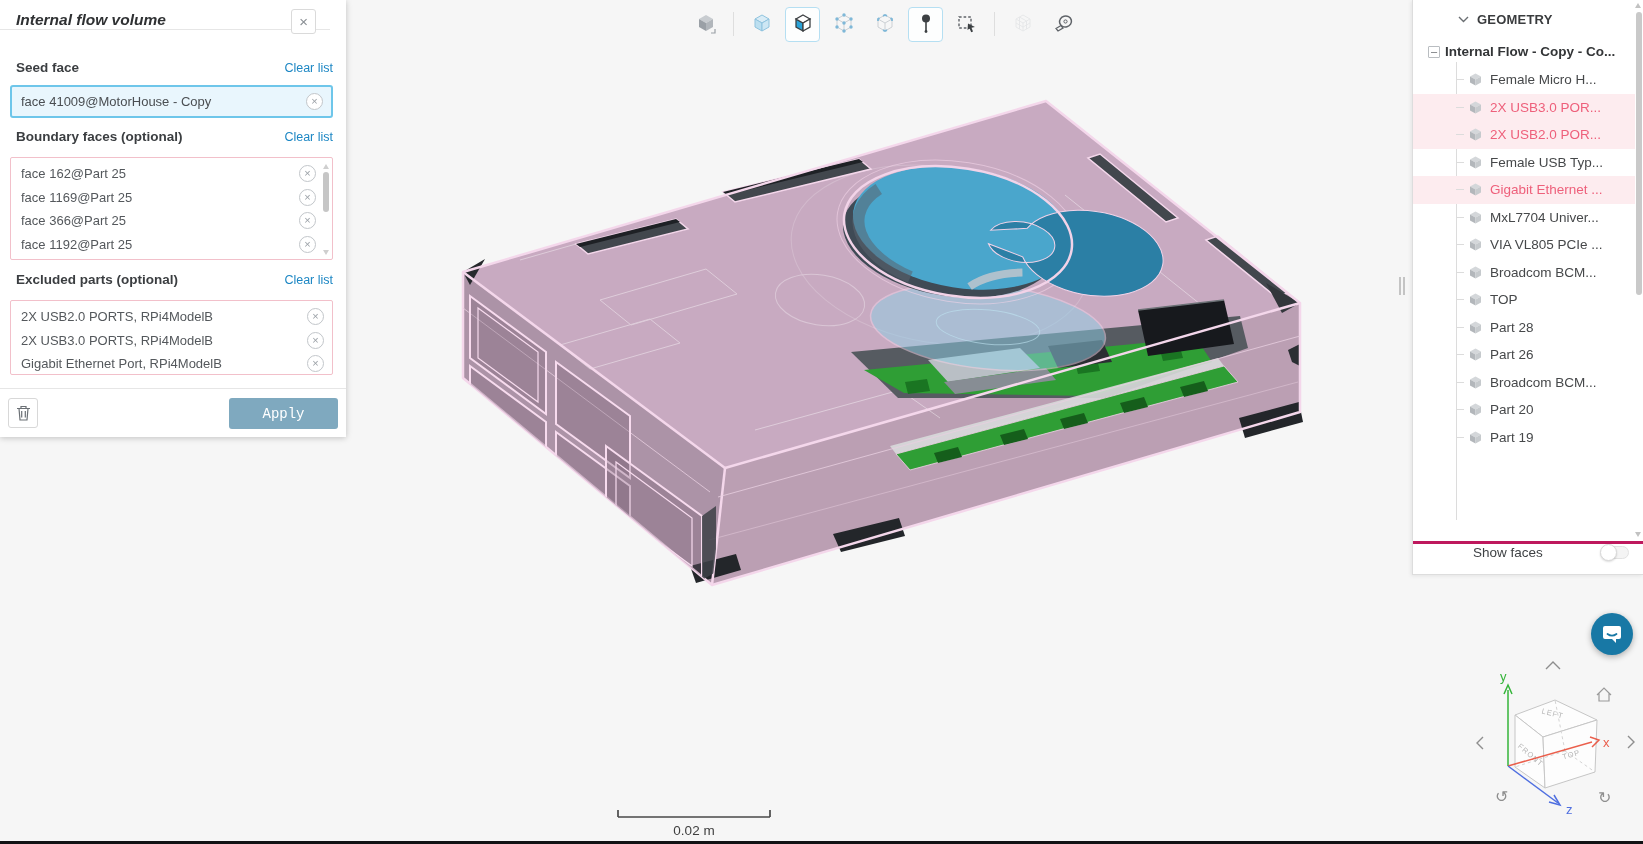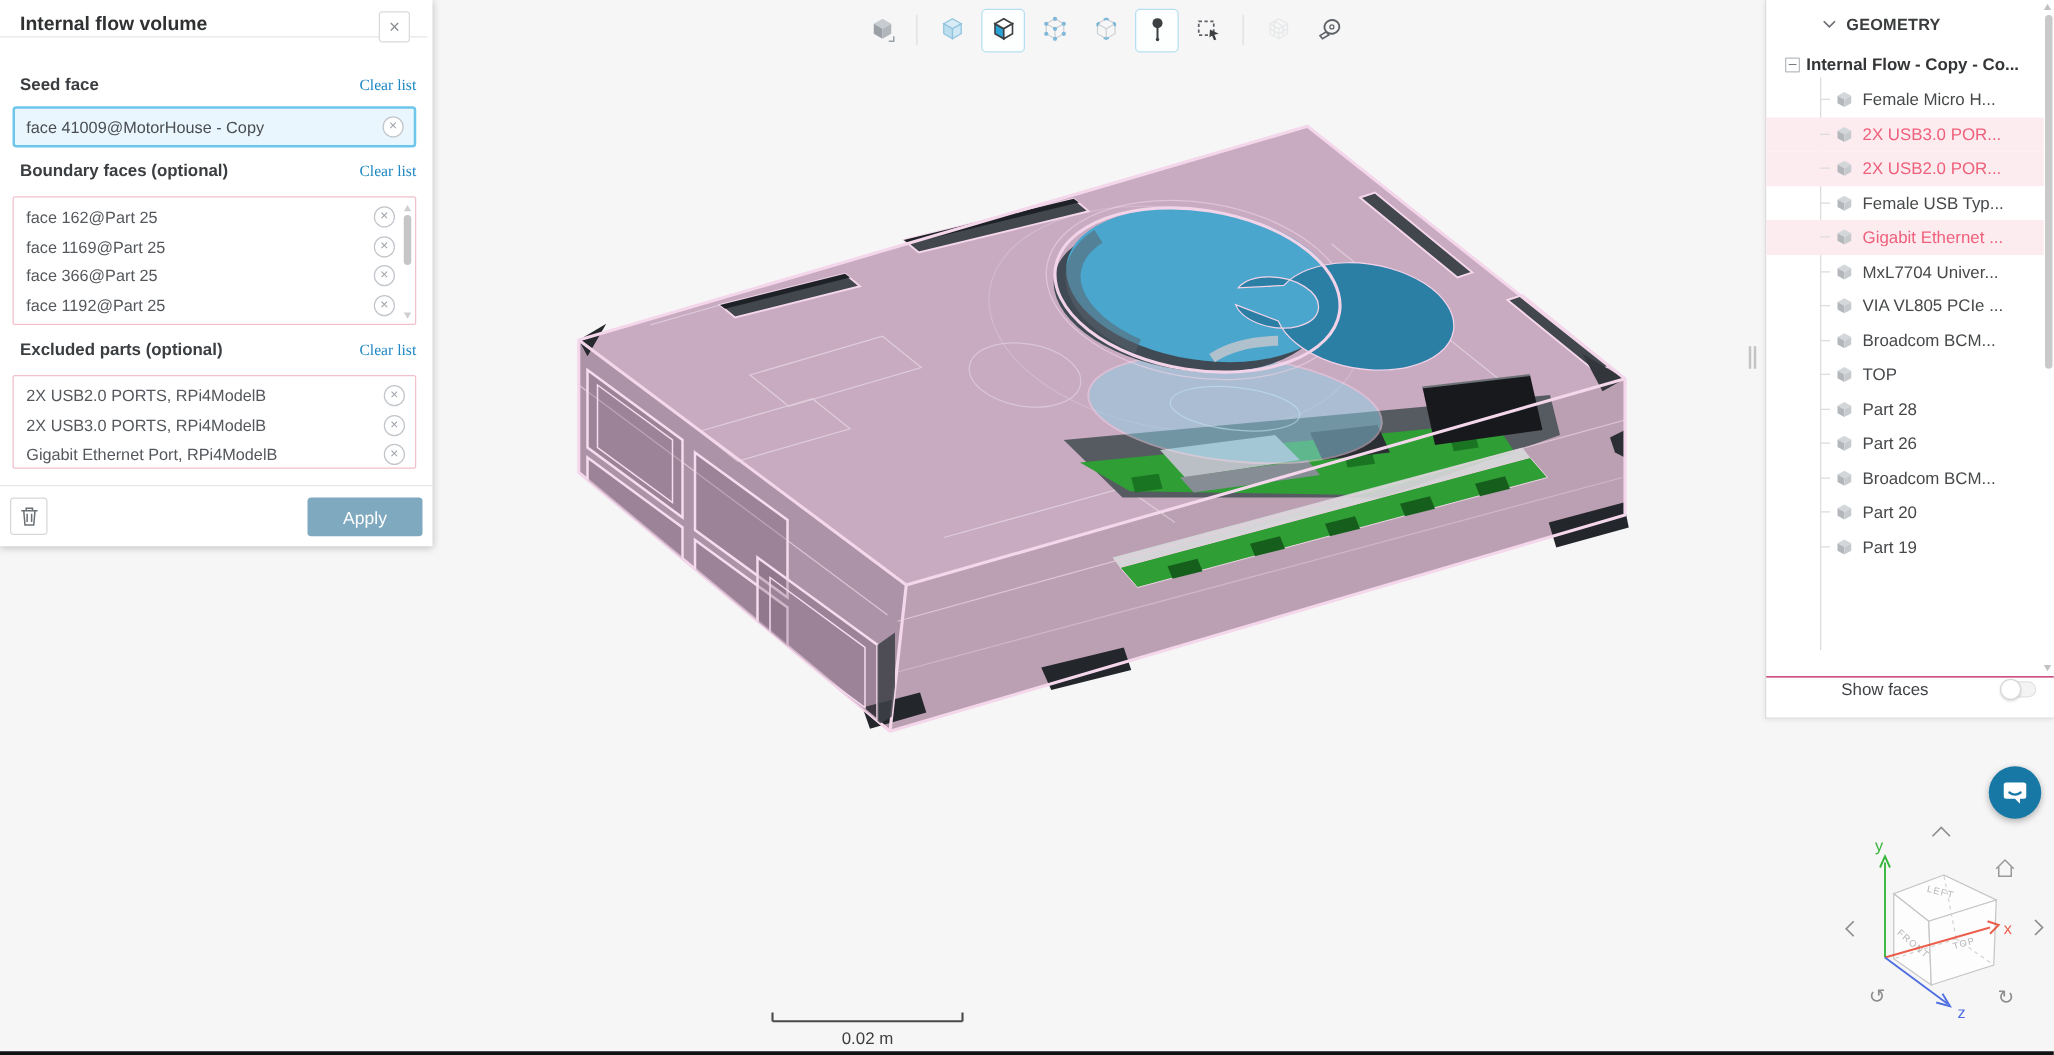--- a/index.html
+++ b/index.html
@@ -1,48 +1,48 @@
 <!DOCTYPE html>
 <html><head>
 <meta charset="utf-8">
 <style>
   html,body{margin:0;padding:0;width:1643px;height:844px;overflow:hidden;
     background:#f6f6f6;font-family:"Liberation Sans",sans-serif;}
   *{box-sizing:border-box;}
   
   #left-panel{position:absolute;left:0;top:0;width:346px;height:437px;background:#fff;
     box-shadow:0 1px 6px rgba(0,0,0,.22);z-index:5;}
-  #lp-header{position:absolute;left:0;top:0;right:4px;height:30px;border-bottom:1px solid #e6e6e6;}
+  #lp-header{position:absolute;left:0;top:0;right:16px;height:30px;border-bottom:1px solid #e6e6e6;font-style:italic;}
   #lp-title{position:absolute;left:16px;top:11px;font-size:15.5px;font-weight:700;color:#2f3133;}
   #lp-close{position:absolute;right:14px;top:9px;width:25px;height:25px;border:1px solid #dadada;
     border-radius:3px;background:#fff;color:#8a8f94;font-size:15px;line-height:23px;text-align:center;cursor:pointer;}
   .sec-label{position:absolute;left:16px;font-size:13.5px;font-weight:700;color:#3b3e41;}
-  .clear-link{position:absolute;right:13px;font-size:12.5px;color:#1d87c4;cursor:pointer;font-family:Liberation Serif, serif;}
+  .clear-link{position:absolute;right:13px;font-size:12.5px;color:#1d87c4;cursor:pointer;}
   #seed-box{position:absolute;left:10px;right:13px;top:85px;height:33px;background:#e9f6fd;
     border:2px solid #6ec6ea;border-radius:3px;display:flex;align-items:center;}
   #seed-box .list-txt{flex:1;padding-left:9px;font-size:13px;color:#4a4e52;white-space:nowrap;overflow:hidden;}
   .rm{width:17px;height:17px;border:1px solid #c2c6ca;border-radius:50%;color:#9aa0a6;font-size:11px;
     line-height:15px;text-align:center;flex:none;margin-right:8px;cursor:pointer;background:#fff;}
   .face-list{position:absolute;left:10px;right:13px;border:1px solid #f2c0ca;border-radius:2px;
     background:#fff;padding-top:4px;overflow:hidden;}
   #boundary-list{top:157px;height:103px;}
   #excluded-list{top:300px;height:75px;}
   .list-row{height:23.6px;display:flex;align-items:center;}
   .list-row .list-txt{flex:1;padding-left:10px;font-size:13px;color:#54585c;white-space:nowrap;overflow:hidden;}
   #boundary-list .list-row .rm{margin-right:16px;}
   .mini-scroll{position:absolute;right:3px;top:14px;width:6px;height:40px;background:#c6c6c6;border-radius:3px;}
   .mini-arrow{position:absolute;right:3px;width:0;height:0;border-left:3px solid transparent;
     border-right:3px solid transparent;}
   .mini-arrow.up{top:6px;border-bottom:5px solid #cfcfcf;}
   .mini-arrow.down{bottom:4px;border-top:5px solid #cfcfcf;}
   #lp-footer{position:absolute;left:0;right:0;top:388px;height:49px;border-top:1px solid #e6e6e6;}
   #trash-btn{position:absolute;left:8px;top:9px;width:30px;height:30px;border:1px solid #d8d8d8;
     border-radius:3px;background:#fff;display:flex;align-items:center;justify-content:center;cursor:pointer;}
-  #apply-btn{position:absolute;right:8px;top:9px;width:92px;height:31px;border:none;border-radius:3px;
-    background:#7fa9bf;color:#fff;font-size:14px;font-family:Liberation Sans, sans-serif;cursor:pointer;}
+  #apply-btn{position:absolute;right:8px;top:9px;width:109px;height:31px;border:none;border-radius:3px;
+    background:#7fa9bf;color:#fff;font-size:14px;font-family:Liberation Mono, monospace;cursor:pointer;}
   
   #toolbar{position:absolute;left:688px;top:5px;height:38px;display:flex;align-items:center;gap:6px;z-index:4;}
   .tbtn{width:35px;height:35px;border:1px solid transparent;border-radius:4px;background:transparent;
     display:flex;align-items:center;justify-content:center;padding:0;cursor:pointer;}
   .tbtn.active{background:#fdfefe;border-color:#b5dff2;}
   .tsep{width:1px;height:24px;background:#dedede;margin:0 4px;}
   
   #right-panel{position:absolute;left:1412px;top:0;width:231px;height:575px;background:#fff;
     border-left:1px solid #ddd;border-bottom:1px solid #ddd;box-shadow:-1px 1px 4px rgba(0,0,0,.08);z-index:5;}
   #tree-header{position:absolute;left:0;top:6px;right:8px;height:27px;display:flex;align-items:center;cursor:pointer;margin-left:32px;}
@@ -57,21 +57,21 @@
   .tree-row{height:27.5px;display:flex;align-items:center;padding-left:43px;margin-right:8px;cursor:pointer;}
   .tree-row::before{content:"";display:block;width:8px;height:1px;background:#dcdcdc;margin-right:5px;flex:none;}
   .tree-row svg{flex:none;margin-right:8px;}
   .tree-row .tlbl{font-size:13.5px;color:#46484a;white-space:nowrap;overflow:hidden;}
   .tree-row.hl{background:#fdecef;}
   .tree-row.hl .tlbl{color:#ee607b;}
   #rp-scroll{position:absolute;right:1px;top:12px;width:6px;height:283px;background:#c9c9c9;border-radius:3px;}
   .rp-arrow{position:absolute;right:2px;width:0;height:0;border-left:3px solid transparent;border-right:3px solid transparent;}
   .rp-arrow.up{top:3px;border-bottom:5px solid #c2c2c2;}
   .rp-arrow.down{top:532px;border-top:5px solid #c2c2c2;}
-  #show-faces{position:absolute;left:0;right:0;top:541px;height:20px;border-top:1px solid #be185d;
+  #show-faces{position:absolute;left:0;right:0;top:541px;height:20px;border-top:3px solid #be185d;
     display:flex;align-items:center;padding-left:48px;}
   #show-faces .sf-lbl{margin-left:12px;font-size:13.5px;color:#3f4245;flex:1;}
   #sf-toggle{position:relative;width:28px;height:13px;border-radius:7px;background:#f4f4f4;border:1px solid #e2e2e2;
     margin-right:14px;cursor:pointer;}
   #sf-toggle .knob{position:absolute;left:-2px;top:-3px;width:17px;height:17px;border-radius:50%;background:#fff;
     border:1px solid #d8d8d8;box-shadow:0 1px 2px rgba(0,0,0,.15);}
   
   #resize-handle{position:absolute;left:1399px;top:277px;width:8px;height:18px;display:flex;gap:2px;cursor:col-resize;z-index:6;}
   #resize-handle div{width:2px;height:18px;background:#c4c4c4;}
   #chat-btn{position:absolute;left:1591px;top:613px;width:42px;height:42px;border-radius:50%;background:#1878a5;

